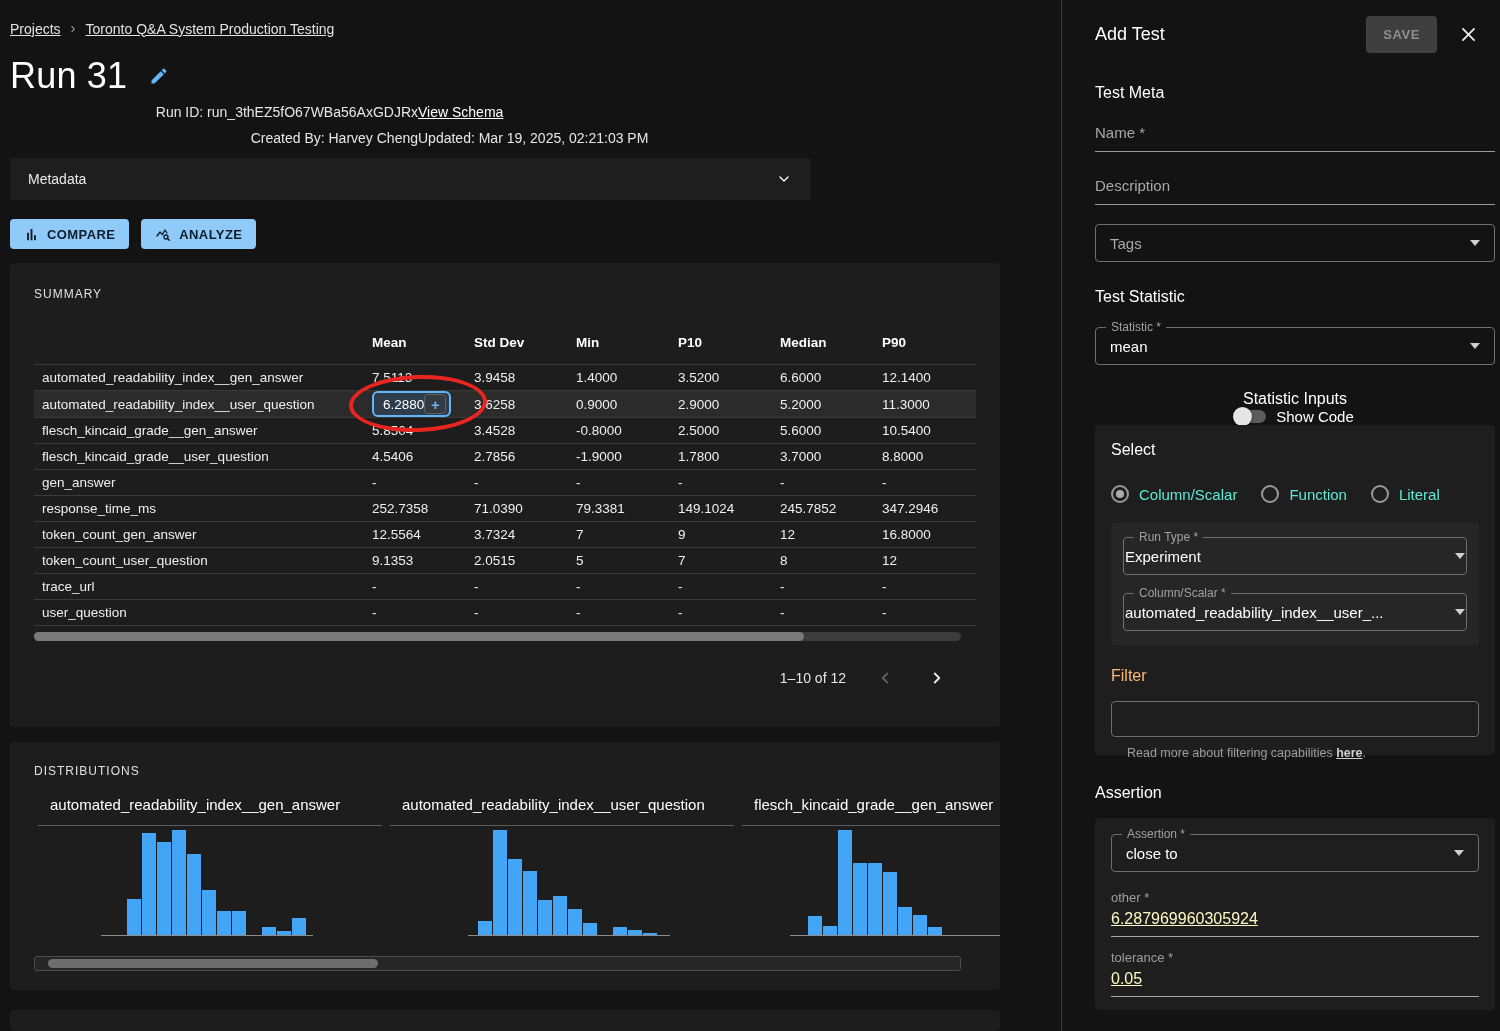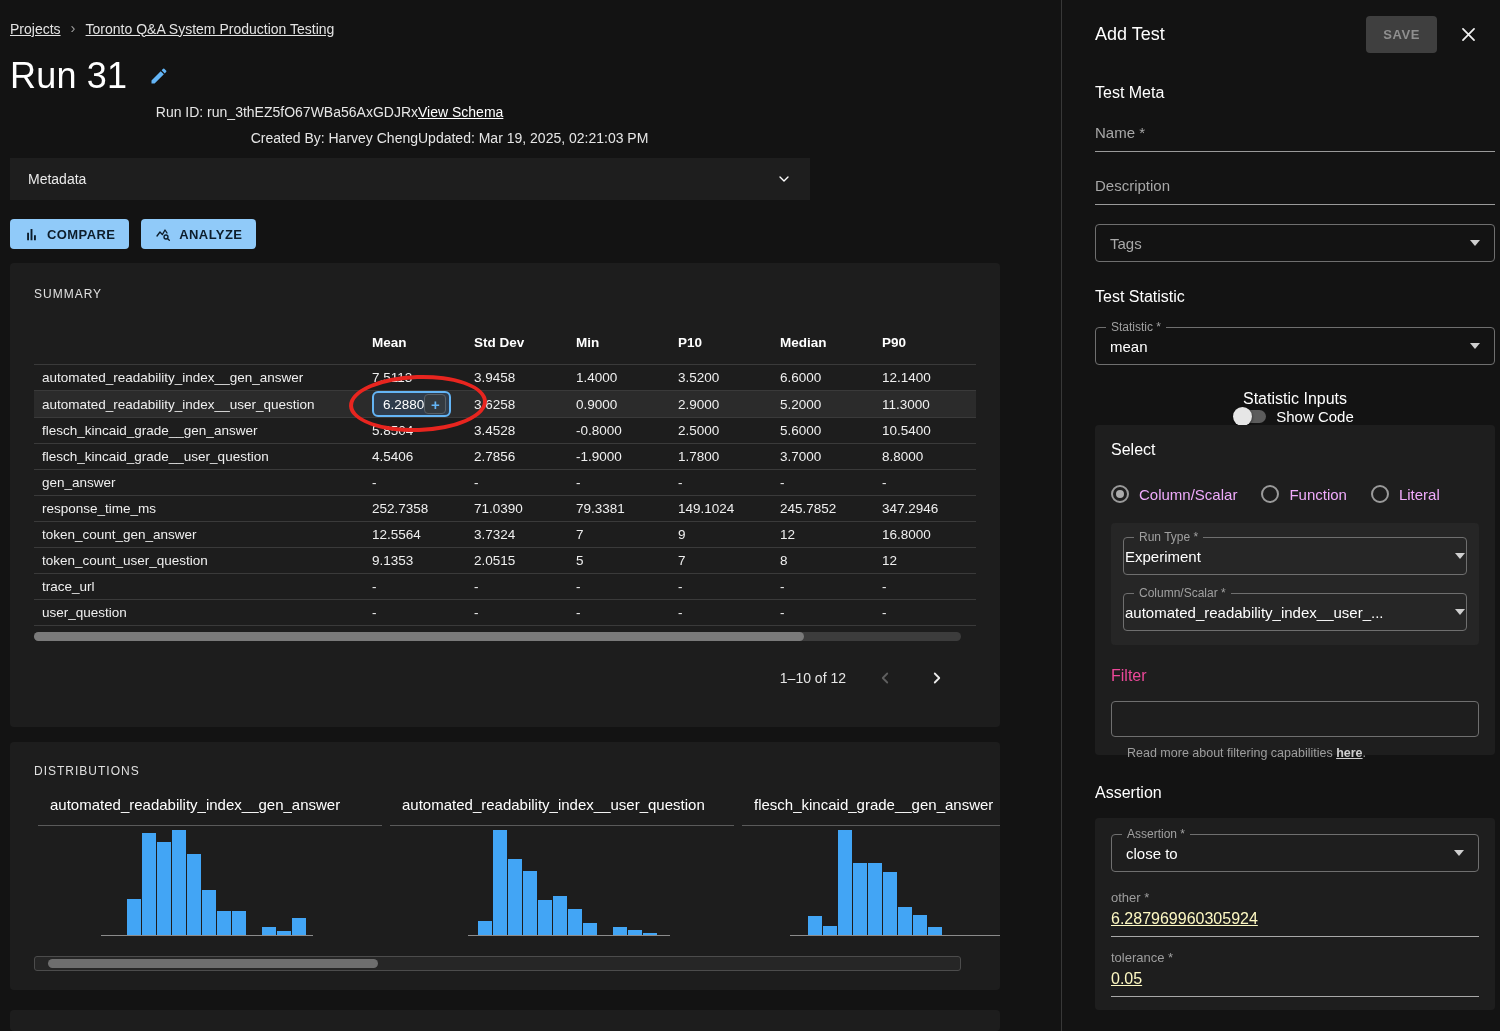--- a/index.html
+++ b/index.html
@@ -114,28 +114,28 @@
 
   .sub-card { position:absolute; left:33px; width:400px; background:#1e1e1e; border-radius:4px; padding:16px; }
   .select-card { top:425px; height:330px; }
   .assert-card { top:818px; height:192px; }
   .sub-card h4 { font-size:16px; font-weight:400; color:#fff; }
   .radio-row { display:flex; align-items:center; gap:24px; margin-top:26px; }
   .radio-item { display:flex; align-items:center; gap:10px; cursor:pointer; }
   .radio { width:18px; height:18px; border:2px solid #9a9a9a; border-radius:50%; position:relative; flex:0 0 18px; }
   .radio.checked::after { content:""; position:absolute; left:3px; top:3px; width:8px; height:8px;
     border-radius:50%; background:#aaaaaa; }
-  .radio-item span.rlabel { font-size:15px; color:#f0abfc; }
+  .radio-item span.rlabel { font-size:15px; color:#5eead4; }
   .inner-card { margin-top:20px; background:#262626; border-radius:4px; padding:14px 12px; }
   .inner-sel { position:relative; width:344px; height:38px; border:1px solid #6f6f6f; border-radius:4px;
     display:flex; align-items:center; padding:0 1px; cursor:pointer; background:#262626;gap:48px; }
   .inner-sel + .inner-sel { margin-top:18px; }
   .inner-sel .notch { background:#262626; }
   .inner-sel .value { flex:1; font-size:15px; color:#fff; white-space:nowrap; overflow:hidden; text-overflow:ellipsis; }
-  .filter-h { margin-top:22px; font-size:16px; color:#ec4899; }
+  .filter-h { margin-top:22px; font-size:16px; color:#fdba74; }
   .filter-box { margin-top:16px; width:368px; height:36px; border:1px solid #6f6f6f; border-radius:4px; cursor:text; }
   .filter-caption { margin-top:9px; padding-left:16px; font-size:12.5px; color:#9e9e9e; }
   .filter-caption a { color:#cfcfcf; text-decoration:underline; cursor:pointer; font-weight:700; }
 
   .assert-sel { position:relative; width:368px; height:38px; border:1px solid #6f6f6f; border-radius:4px;
     display:flex; align-items:center; padding:0 14px; cursor:pointer; }
   .assert-sel .notch { background:#1e1e1e; }
   .assert-sel .value { flex:1; font-size:15px; color:#fff; }
   .tiny-label { font-size:13px; color:#9e9e9e; }
   .tiny-value { font-size:16px; color:#fef9c3; margin-top:5px; padding-bottom:8px; border-bottom:1px solid #a8a8a8; width:368px;text-decoration:underline; }

